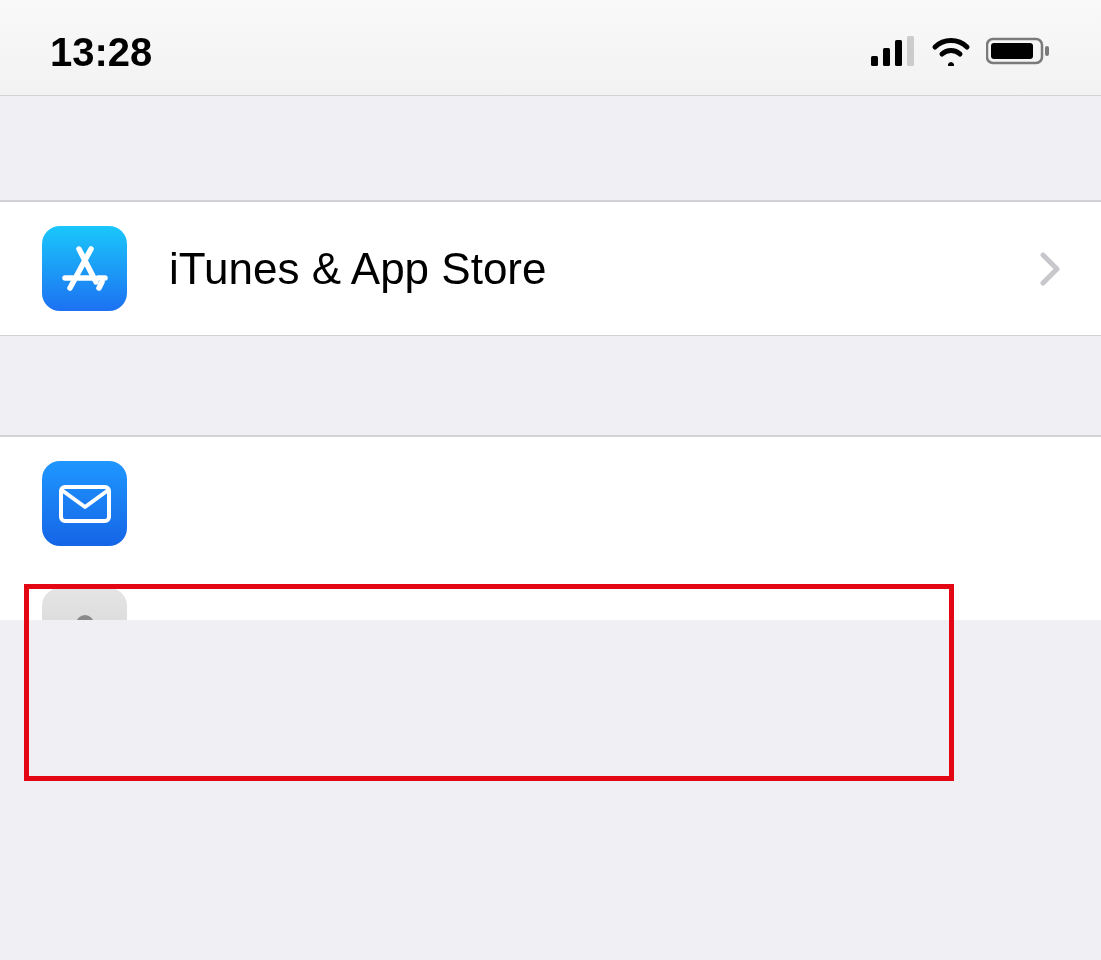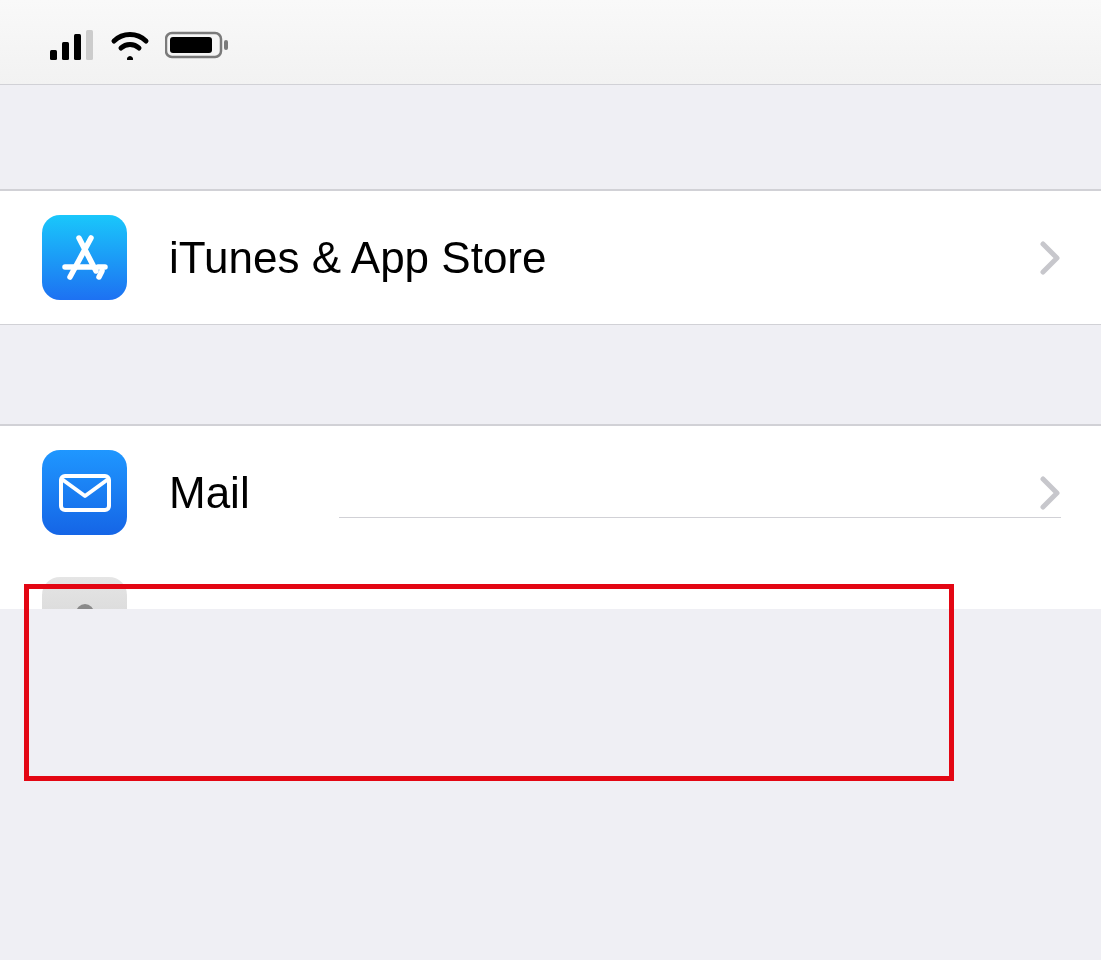--- a/index.html
+++ b/index.html
@@ -120,20 +120,21 @@
       overflow: hidden;
       align-items: flex-start;
       padding-top: 18px;
     }
   </style>
 </head>
 <body>
 
 <div class="header-area">
   <div class="status-bar">
+    <div class="status-time">13:28</div>
     <div class="status-right">
       <span>
         <svg width="45" height="30" viewBox="0 0 45 30">
           <rect x="0" y="20" width="7" height="10" rx="1.5" fill="#000"></rect>
           <rect x="12" y="12" width="7" height="18" rx="1.5" fill="#000"></rect>
           <rect x="24" y="4" width="7" height="26" rx="1.5" fill="#000"></rect>
           <rect x="36" y="0" width="7" height="30" rx="1.5" fill="#ccc"></rect>
         </svg>
       </span>
       <span>
@@ -184,28 +185,20 @@
 
 <div class="list multi">
 
   <div class="list-item">
     <div class="icon-box" style="background: linear-gradient(#1f97ff, #1565e6);">
       <svg width="56" height="42" viewBox="0 0 56 42">
         <rect x="4" y="4" width="48" height="34" rx="4" fill="none" stroke="#fff" stroke-width="4"></rect>
         <path d="M6 8 L28 24 L50 8" fill="none" stroke="#fff" stroke-width="4" stroke-linecap="round" stroke-linejoin="round"></path>
       </svg>
     </div>
-    <div class="item-content">
-      <span class="item-label">Mail</span>
-      <span class="chevron">
-        <svg width="22" height="36" viewBox="0 0 22 36">
-            <path d="M4 4 L18 18 L4 32" stroke="#c7c7cc" stroke-width="5" fill="none" stroke-linecap="round" stroke-linejoin="round"></path>
-          </svg>
-      </span>
-    </div>
   </div>
 
   <div class="list-item partial">
     <div class="icon-box contacts-icon">
       <svg width="50" height="50" viewBox="0 0 50 50">
         <circle cx="25" cy="18" r="9" fill="#8a8a8a"></circle>
         <path d="M8 46 a17 17 0 0 1 34 0 Z" fill="#8a8a8a"></path>
       </svg>
     </div>
     <div class="item-content">

